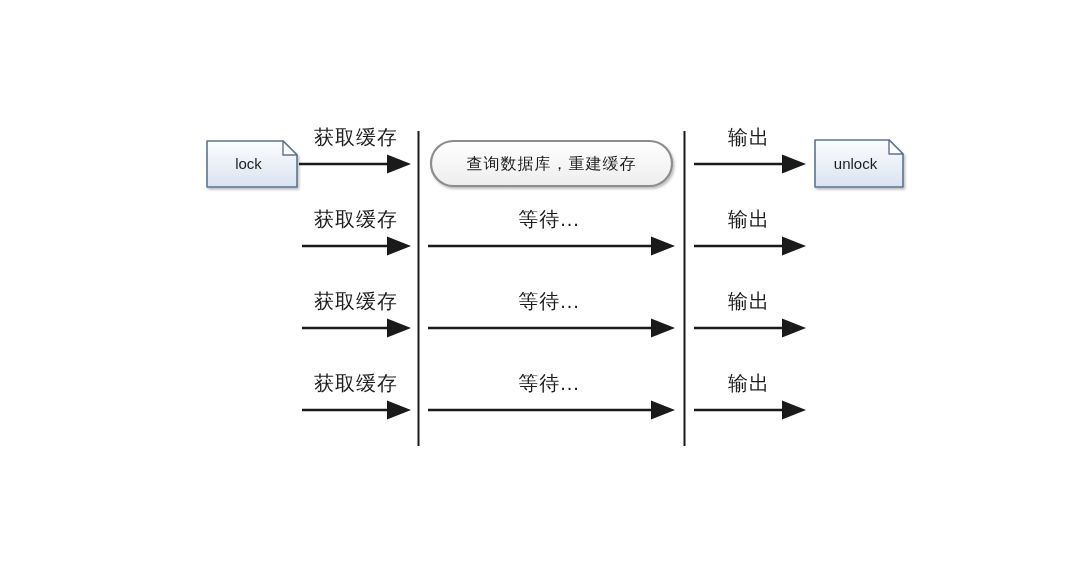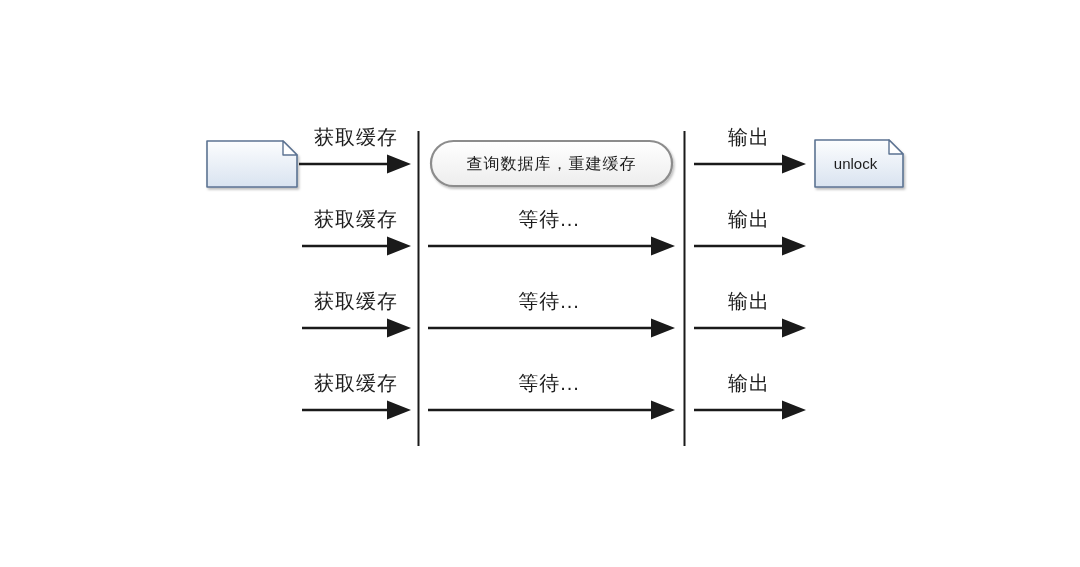--- a/index.html
+++ b/index.html
@@ -136,20 +136,21 @@
     <g>
       <line class="shaft" x1="428" y1="410" x2="653" y2="410"></line>
       <polygon class="head" points="675,410 651,400.5 651,419.5"></polygon>
     </g>
     <g>
       <line class="shaft" x1="694" y1="410" x2="784" y2="410"></line>
       <polygon class="head" points="806,410 782,400.5 782,419.5"></polygon>
     </g>
   </svg>
 
+  <div class="node-text lock-text">lock</div>
   <div class="node-text unlock-text">unlock</div>
   <div class="node-text process-text">查询数据库，重建缓存</div>
 
   <div class="lbl" style="left:296px; top:127px; width:120px;">获取缓存</div>
   <div class="lbl" style="left:689px; top:127px; width:120px;">输出</div>
 
   <div class="lbl" style="left:296px; top:209px; width:120px;">获取缓存</div>
   <div class="lbl" style="left:489px; top:209px; width:120px;">等待...</div>
   <div class="lbl" style="left:689px; top:209px; width:120px;">输出</div>
 

